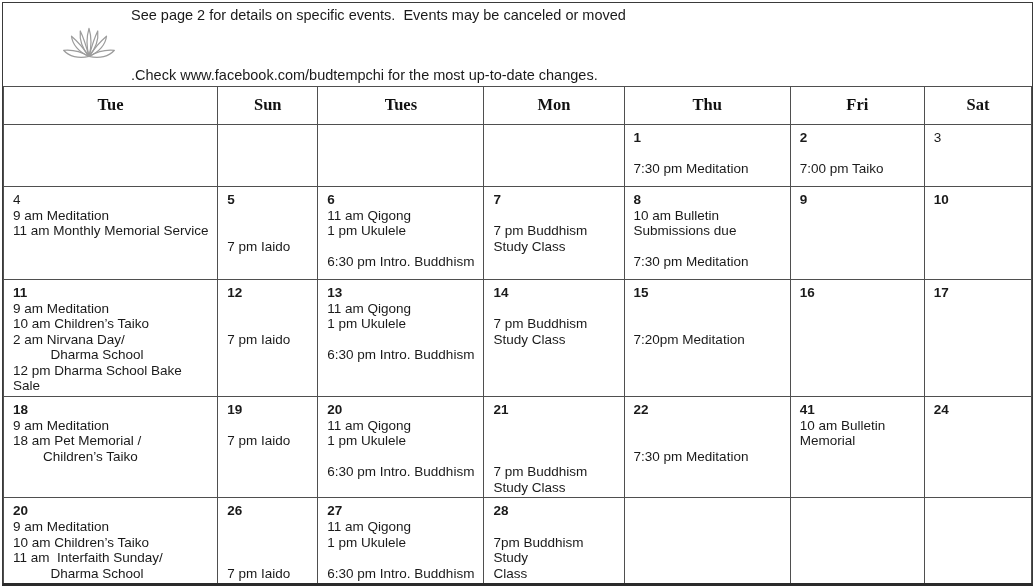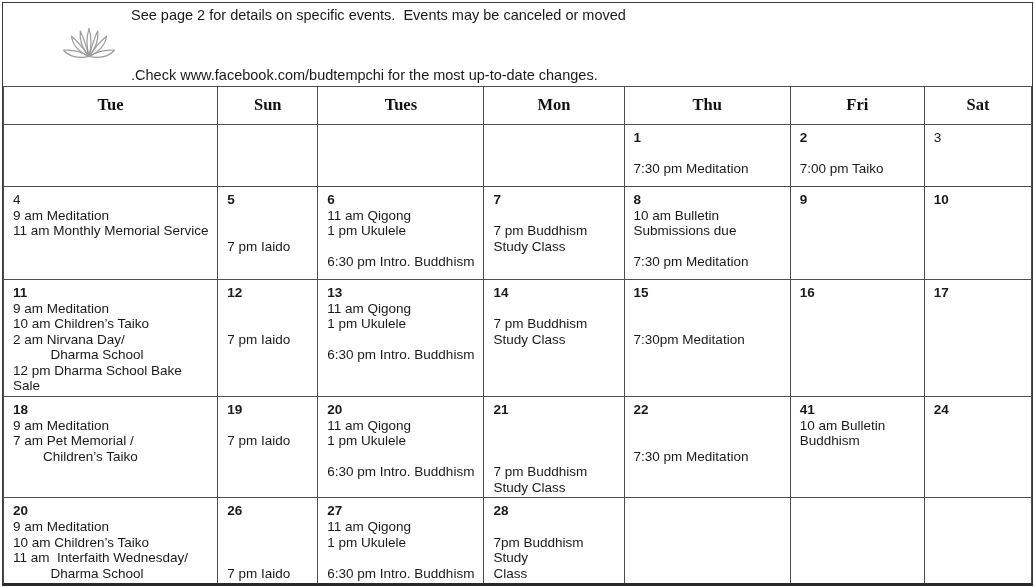--- a/index.html
+++ b/index.html
@@ -169,34 +169,34 @@
           <td>
             <div class="daynum">14</div>
             <div class="evline">&nbsp;</div>
             <div class="evline">7 pm Buddhism</div>
             <div class="evline">Study Class</div>
           </td>
           <td>
             <div class="daynum">15</div>
             <div class="evline">&nbsp;</div>
             <div class="evline">&nbsp;</div>
-            <div class="evline">7:30pm Meditation</div>
+            <div class="evline">7:20pm Meditation</div>
           </td>
           <td>
             <div class="daynum">16</div>
           </td>
           <td>
             <div class="daynum">17</div>
           </td>
         </tr>
         <tr class="w3">
           <td>
             <div class="daynum">18</div>
             <div class="evline">9 am Meditation</div>
-            <div class="evline">7 am Pet Memorial /</div>
+            <div class="evline">18 am Pet Memorial /</div>
             <div class="evline">        Children’s Taiko</div>
           </td>
           <td>
             <div class="daynum">19</div>
             <div class="evline">&nbsp;</div>
             <div class="evline">7 pm Iaido</div>
           </td>
           <td>
             <div class="daynum">20</div>
             <div class="evline">11 am Qigong</div>
@@ -214,32 +214,32 @@
           </td>
           <td>
             <div class="daynum">22</div>
             <div class="evline">&nbsp;</div>
             <div class="evline">&nbsp;</div>
             <div class="evline">7:30 pm Meditation</div>
           </td>
           <td>
             <div class="daynum">41</div>
             <div class="evline">10 am Bulletin</div>
-            <div class="evline">Buddhism</div>
+            <div class="evline">Memorial</div>
           </td>
           <td>
             <div class="daynum">24</div>
           </td>
         </tr>
         <tr class="w4">
           <td>
             <div class="daynum">20</div>
             <div class="evline">9 am Meditation</div>
             <div class="evline">10 am Children’s Taiko</div>
-            <div class="evline">11 am  Interfaith Wednesday/</div>
+            <div class="evline">11 am  Interfaith Sunday/</div>
             <div class="evline">          Dharma School</div>
             <div class="evline">12:30 pm Board Meeting</div>
           </td>
           <td>
             <div class="daynum">26</div>
             <div class="evline">&nbsp;</div>
             <div class="evline">&nbsp;</div>
             <div class="evline">&nbsp;</div>
             <div class="evline">7 pm Iaido</div>
           </td>

